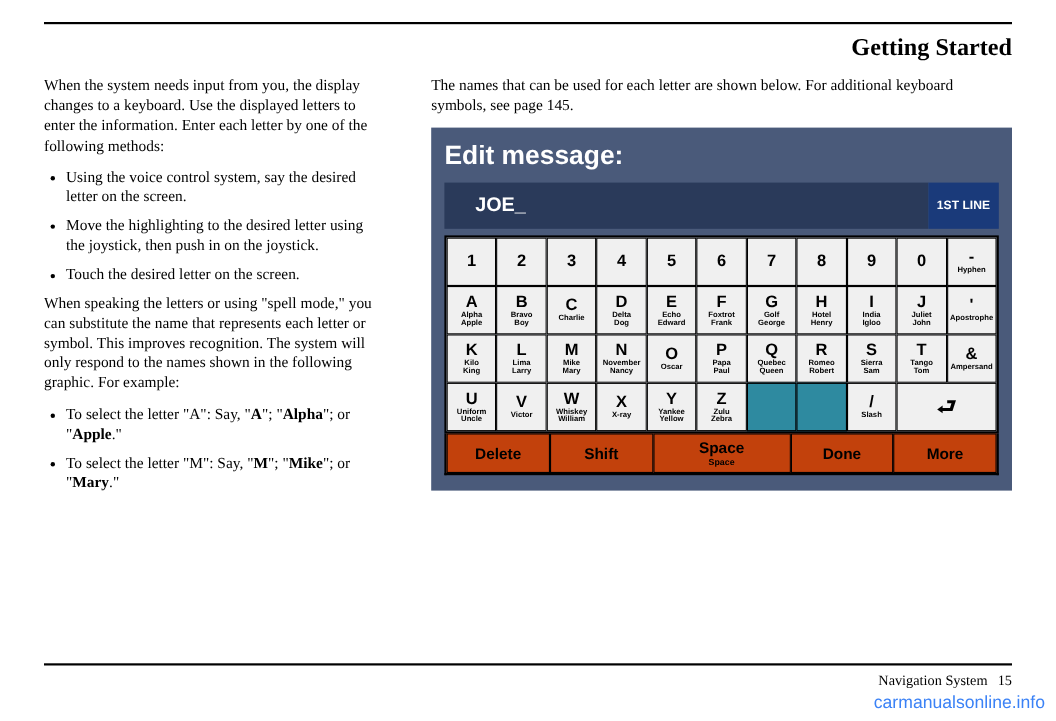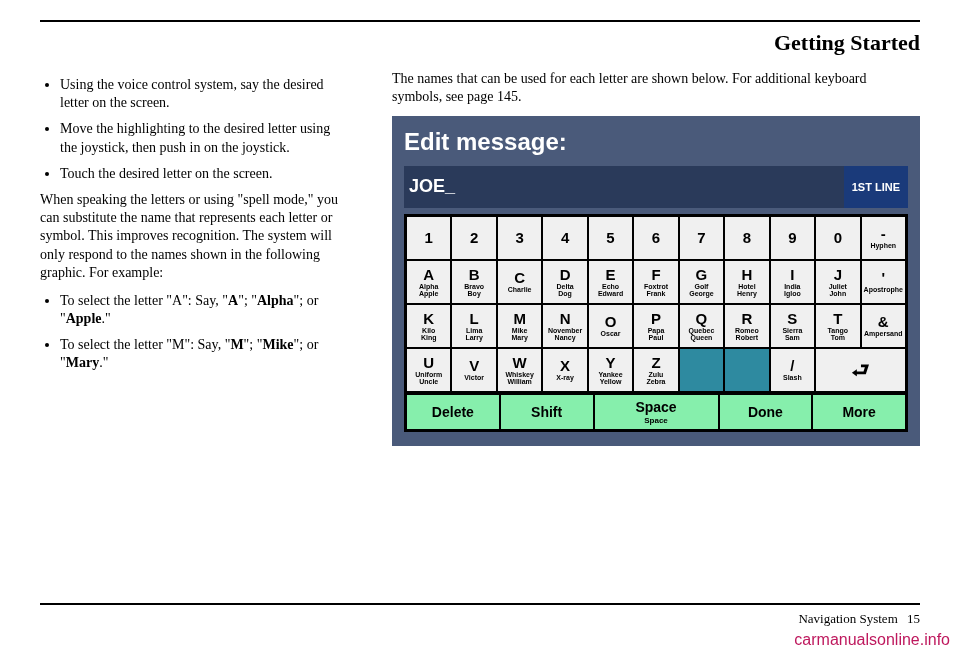--- a/index.html
+++ b/index.html
@@ -73,21 +73,21 @@
     display: flex;
     align-items: stretch;
     margin-bottom: 6px;
   }
   .kbd-input {
     flex: 1;
     background: #2a3a5a;
     color: #fff;
     font-size: 18px;
     font-weight: bold;
-    padding: 4px 5px;
+    padding: 4px 28px;
     display: flex;
     align-items: center;
   }
   .kbd-line {
     background: #1a3a7a;
     color: #fff;
     font-size: 11px;
     font-weight: bold;
     padding: 14px 8px;
     display: flex;
@@ -116,52 +116,53 @@
   .enter-glyph { font-size: 20px; font-weight: bold; }
   .kbd-bottom {
     display: grid;
     grid-template-columns: 3fr 3fr 4fr 3fr 3fr;
     border-left: 2px solid #000;
     border-right: 2px solid #000;
     border-bottom: 2px solid #000;
   }
   .btn {
     border: 1px solid #000;
-    background: #86efac;
+    background: #c2410c;
     display: flex;
     flex-direction: column;
     align-items: center;
     justify-content: center;
     min-height: 36px;
     font-weight: bold;
     font-size: 14px;
   }
   .btn .sub { font-size: 8px; font-weight: bold; }
   .footer-right {
     position: absolute;
     bottom: 28px; right: 40px;
     font-size: 13px;
   }
   .footer-right .pnum { font-weight: normal; margin-left: 6px; }
   .watermark {
     position: absolute;
     bottom: 6px; right: 10px;
     font-size: 16px;
-    color: #be185d;
+    color: #3b82f6;
     font-family: Arial, sans-serif;
   }
 </style>
 </head>
 <body>
 
 <div class="hrule-top"></div>
 <div class="chapter">Getting Started</div>
 
 <div class="page">
   <div class="col-left">
+    <div class="intro">When the system needs input from you, the display changes to a keyboard. Use the displayed letters to enter the information. Enter each letter by one of the following methods:</div>
     <ul>
       <li>Using the voice control system, say the desired letter on the screen.</li>
       <li>Move the highlighting to the desired letter using the joystick, then push in on the joystick.</li>
       <li>Touch the desired letter on the screen.</li>
     </ul>
     <div class="intro">When speaking the letters or using "spell mode," you can substitute the name that represents each letter or symbol. This improves recognition. The system will only respond to the names shown in the following graphic. For example:</div>
     <ul>
       <li>
         <span>To select the letter "A": Say, "</span><span class="bold">A</span><span>"; "</span><span class="bold">Alpha</span><span>"; or "</span><span class="bold">Apple</span><span>."</span>
       </li>

